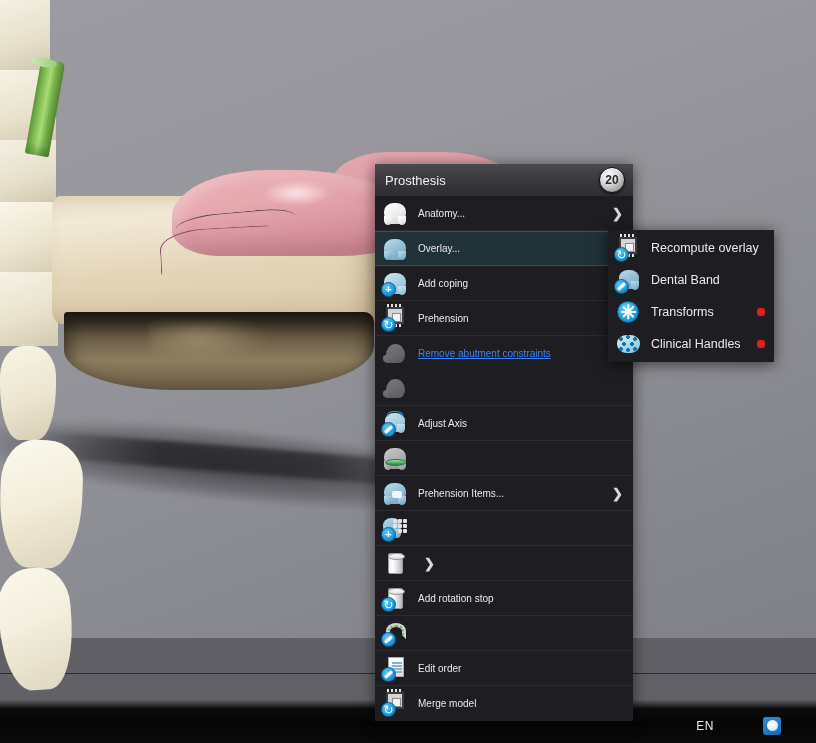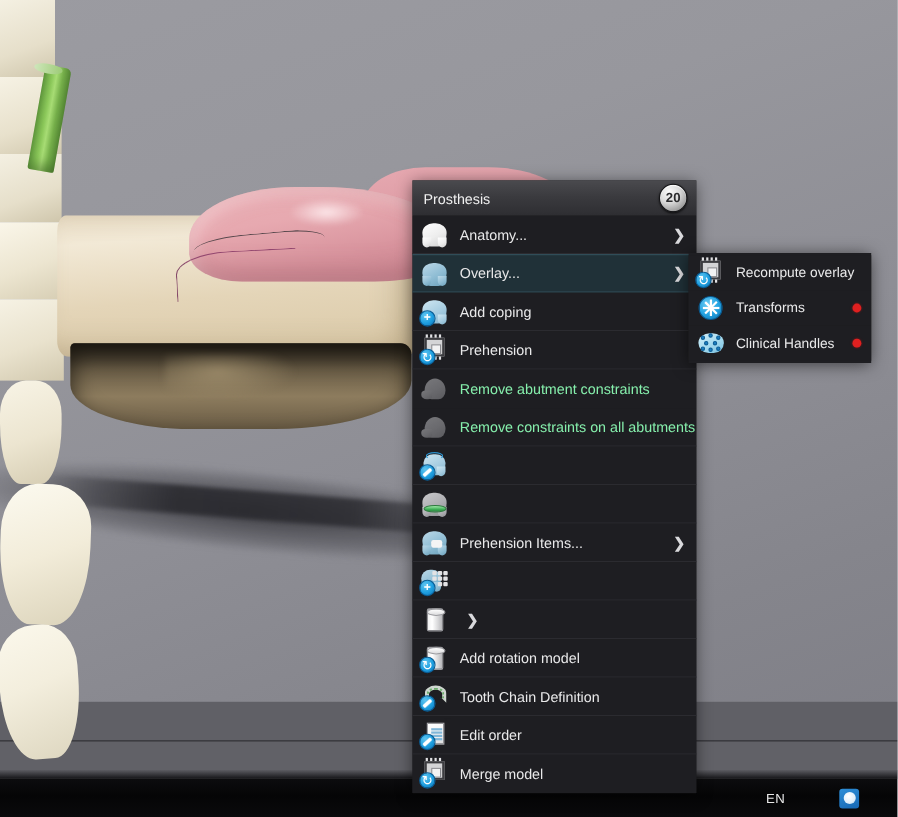--- a/index.html
+++ b/index.html
@@ -227,41 +227,41 @@
     border-bottom: 1px solid #2b2b30;
     position: relative;
     background: #1e1e22;
   }
   .ctx-item.nosep { border-bottom: 1px solid transparent; }
   .ctx-item.selected {
     background: #203138;
     border-top: 1px solid #32515c;
     border-bottom: 1px solid #32515c;
   }
-  .ctx-item.disabled .ctx-label { color: #86efac; }
+  .ctx-item.disabled .ctx-label { color: #3b82f6; text-decoration: underline; }
   .ctx-item.disabled .ctx-icon { opacity: .55; }
   .ctx-icon {
     width: 28px; height: 28px; margin-right: 9px;
     flex: 0 0 28px; position: relative;
   }
-  .ctx-label { flex: 1; white-space: nowrap; font-size: 13px; }
+  .ctx-label { flex: 1; white-space: nowrap; font-size: 10px; }
   .ctx-arrow {
     font-size: 13px; color: #d9d9dc; font-weight: bold;
     margin-left: 6px;
   }
   .ctx-dot {
     width: 8px; height: 8px; border-radius: 50%;
     background: #e02020; flex: 0 0 8px;
     box-shadow: 0 0 2px rgba(220,20,20,.7);
   }
 
   
   .submenu {
     position: absolute;
-    left: 626px; top: 230px;
+    left: 608px; top: 230px;
     width: 166px;
     background: #1e1e22;
     box-shadow: 0 2px 14px rgba(0,0,0,0.6);
     z-index: 50;
     padding: 2px 0;
   }
   .submenu .ctx-item { border-bottom: none; height: 32px; padding-left: 6px; padding-right: 6px; }
   .submenu .ctx-label { font-size: 12.5px; }
   .sub-dot-wrap { width: 14px; display: flex; justify-content: center; }
   
@@ -520,29 +520,29 @@
         <span class="ctx-icon">
           <span class="ic-abut"></span>
         </span>
         <span class="ctx-label">Remove abutment constraints</span>
       </li>
 
       <li class="ctx-item disabled">
         <span class="ctx-icon">
           <span class="ic-abut"></span>
         </span>
-        <span class="ctx-label">Remove constraints on all abutments</span>
       </li>
 
       <li class="ctx-item">
         <span class="ctx-icon">
           <span class="ic-tooth tooth-ltblue" style="left:4px;top:4px;width:20px;height:19px"></span>
           <span style="position:absolute;left:6px;top:2px;width:16px;height:7px;border-radius:50%;border:1.5px solid #2e9ad8;border-bottom-color:transparent"></span>
           <span class="badge pencil"></span>
         </span>
+        <span class="ctx-label">Adjust Axis</span>
       </li>
 
       <li class="ctx-item">
         <span class="ctx-icon">
           <span class="ic-tooth tooth-gray"></span>
           <span class="ic-band"></span>
         </span>
       </li>
 
       <li class="ctx-item">
@@ -576,29 +576,28 @@
           <span class="ic-cyl"></span>
         </span>
         <span class="ctx-arrow">❯</span>
       </li>
 
       <li class="ctx-item">
         <span class="ctx-icon">
           <span class="ic-cyl"></span>
           <span class="badge refresh"></span>
         </span>
-        <span class="ctx-label">Add rotation model</span>
+        <span class="ctx-label">Add rotation stop</span>
       </li>
 
       <li class="ctx-item">
         <span class="ctx-icon">
           <span class="ic-arch"></span>
           <span class="badge pencil"></span>
         </span>
-        <span class="ctx-label">Tooth Chain Definition</span>
       </li>
 
       <li class="ctx-item">
         <span class="ctx-icon">
           <span class="ic-doc">
               <i style="top:4px"></i>
               <i style="top:7px"></i>
               <i style="top:10px"></i>
               <i style="top:13px"></i>
             </span>
@@ -644,20 +643,27 @@
               <i style="left:13px;top:19px"></i>
             </span>
           <span class="ic-chip">
               <span class="core"></span>
             </span>
           <span class="badge refresh"></span>
         </span>
         <span class="ctx-label">Recompute overlay</span>
       </li>
 
+      <li class="ctx-item">
+        <span class="ctx-icon">
+          <span class="ic-tooth tooth-blue" style="left:5px;top:4px;width:20px;height:19px"></span>
+          <span class="badge pencil"></span>
+        </span>
+        <span class="ctx-label">Dental Band</span>
+      </li>
 
       <li class="ctx-item">
         <span class="ctx-icon">
           <span class="ic-transform">
             <i style="transform:rotate(0deg)"></i>
             <i style="transform:rotate(45deg)"></i>
             <i style="transform:rotate(90deg)"></i>
             <i style="transform:rotate(135deg)"></i>
           </span>
         </span>

